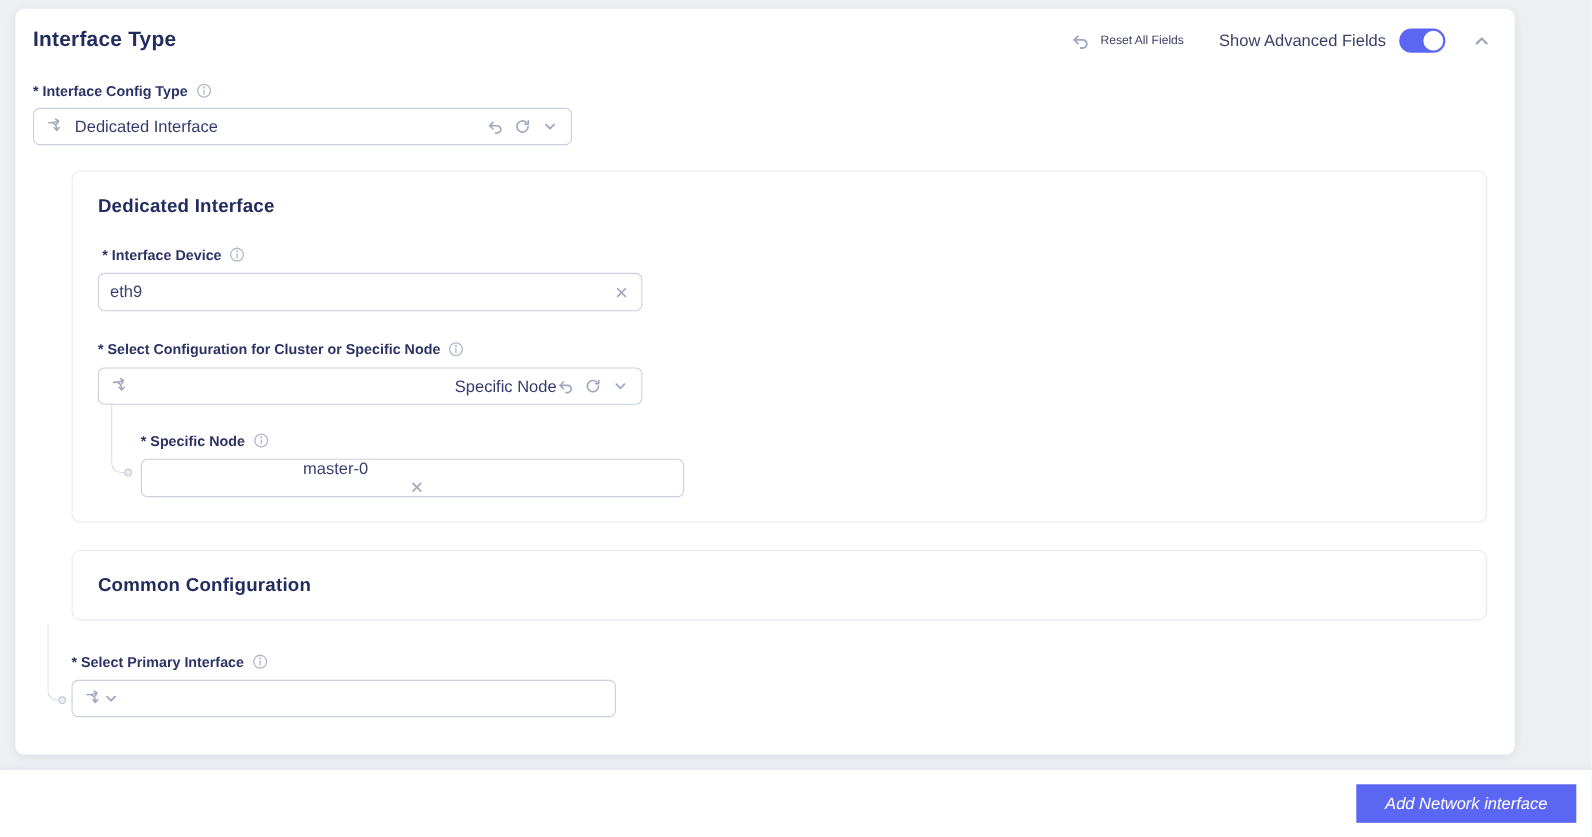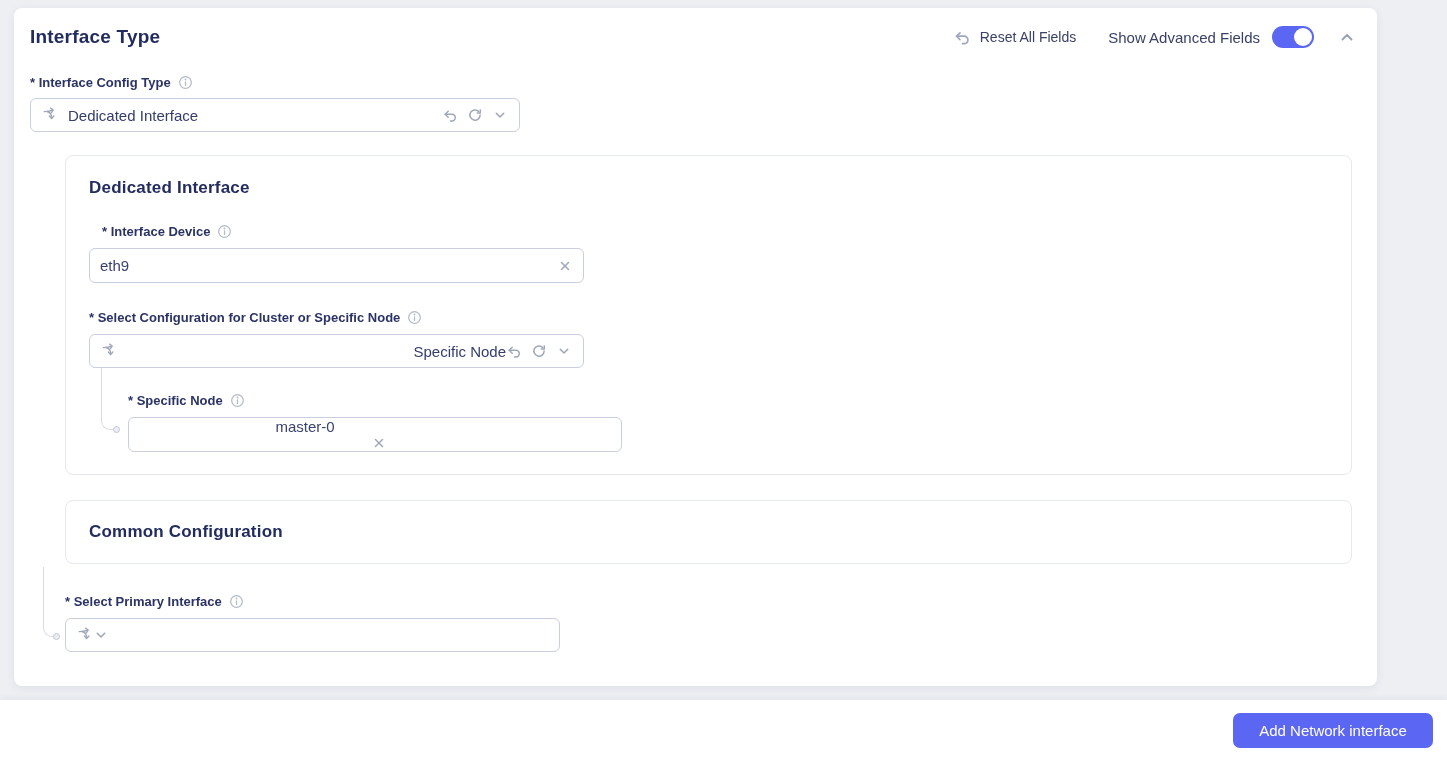--- a/index.html
+++ b/index.html
@@ -19,21 +19,21 @@
   }
 
   .panel-header {
     position:absolute; left:16px; right:21px; top:18px;
     display:flex; justify-content:space-between; align-items:center;
   }
   .page-title { font-size:19px; font-weight:700; color:#222c5e; letter-spacing:.2px; }
 
   .header-right { display:flex; align-items:center; }
   .reset-all { display:flex; align-items:center; gap:9px; cursor:pointer; }
-  .reset-all span { font-size:14px; color:#3a4166; }
+  .reset-all span { font-size:11px; color:#3a4166; }
   .adv-label { font-size:15px; color:#3a4166; margin-left:32px; }
   .toggle {
     margin-left:12px; width:42px; height:22px; border-radius:11px;
     background:#c8ccda; position:relative; cursor:pointer; flex:0 0 auto;
   }
   .toggle.on { background:#5b67f2; }
   .toggle .knob {
     position:absolute; top:2px; left:2px; width:18px; height:18px;
     border-radius:50%; background:#fff; transition:left .15s;
   }
@@ -89,23 +89,23 @@
     background:#eceef4; border:1.5px solid #c3c8d6;
   }
 
   
   .footer {
     position:absolute; left:0; top:700px; width:1447px; height:61px;
     background:#ffffff; box-shadow:0 -2px 6px rgba(40,50,90,.05);
   }
   .add-btn {
     position:absolute; right:14px; top:13px; height:35px; min-width:200px;
-    background:#5b67f2; color:#fff; border:none; border-radius:7px;
+    background:#5b67f2; color:#fff; border:none; border-radius:0;
     font-size:15px; font-weight:500; font-family:"Liberation Sans", sans-serif;
-    cursor:pointer; padding:0 18px;
+    cursor:pointer; padding:0 18px;font-style:italic;
   }
   .sprite { position:absolute; width:0; height:0; overflow:hidden; }
 </style>
 </head>
 <body>
 
 <svg class="sprite" aria-hidden="true">
   <defs>
     <g id="i-undo" fill="none" stroke="#a0a7bc" stroke-width="1.5" stroke-linecap="round" stroke-linejoin="round">
       <path d="M3.2 7.3 H10 a3.3 3.3 0 1 1 0 6.6 H8.4"></path>
@@ -182,21 +182,21 @@
         </svg>
       <svg class="ic ic-16" viewBox="0 0 16 16">
           <use href="#i-chevron-down"></use>
         </svg>
     </span>
   </div>
 
   <div class="card" style="top:147px; height:320px;">
     <div class="card-title" style="top:22px;">Dedicated Interface</div>
 
-    <div class="field-label" style="left:36px; top:68px;">
+    <div class="field-label" style="left:27px; top:68px;">
       <span>* Interface Device</span>
       <svg class="ic ic-14" viewBox="0 0 16 16">
           <use href="#i-info"></use>
         </svg>
     </div>
     <div class="tbox" style="left:23px; top:92px; width:495px;">
       <input type="text" value="eth9" style="">
       <span class="clear">
         <svg class="ic ic-16" viewBox="0 0 16 16">
             <use href="#i-close"></use>

